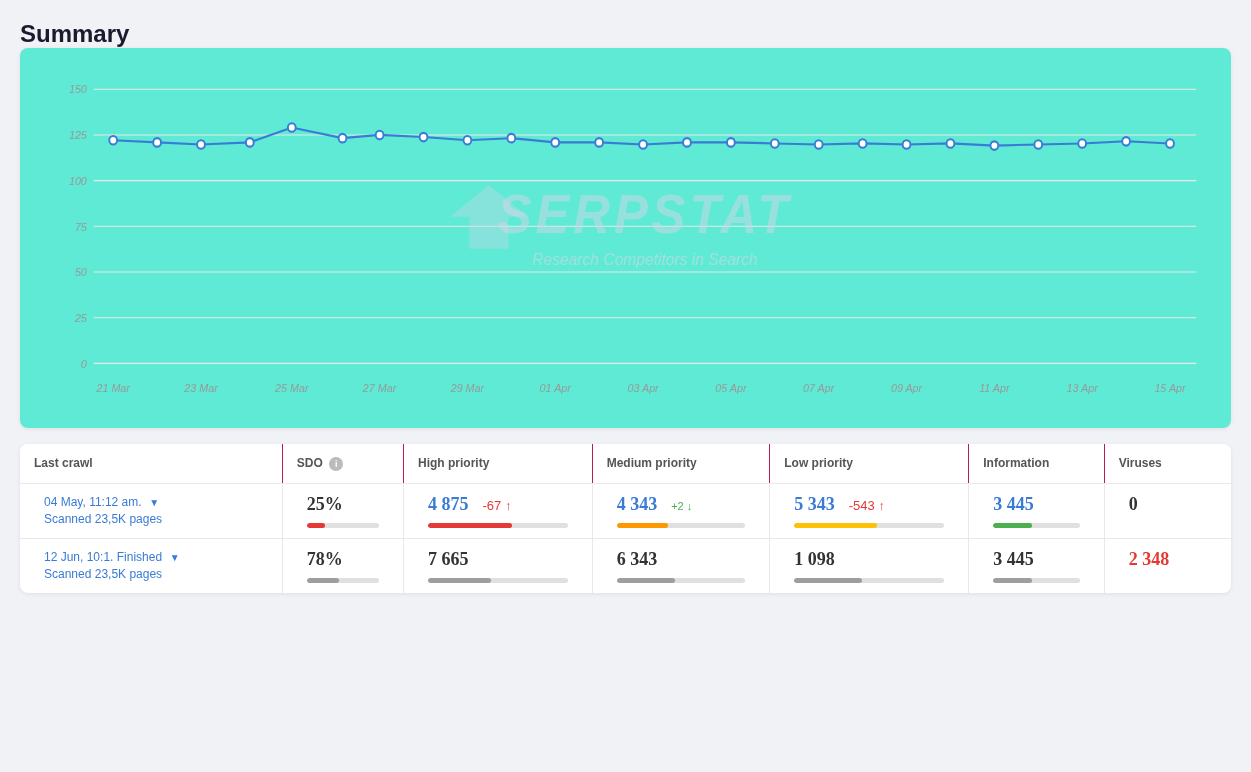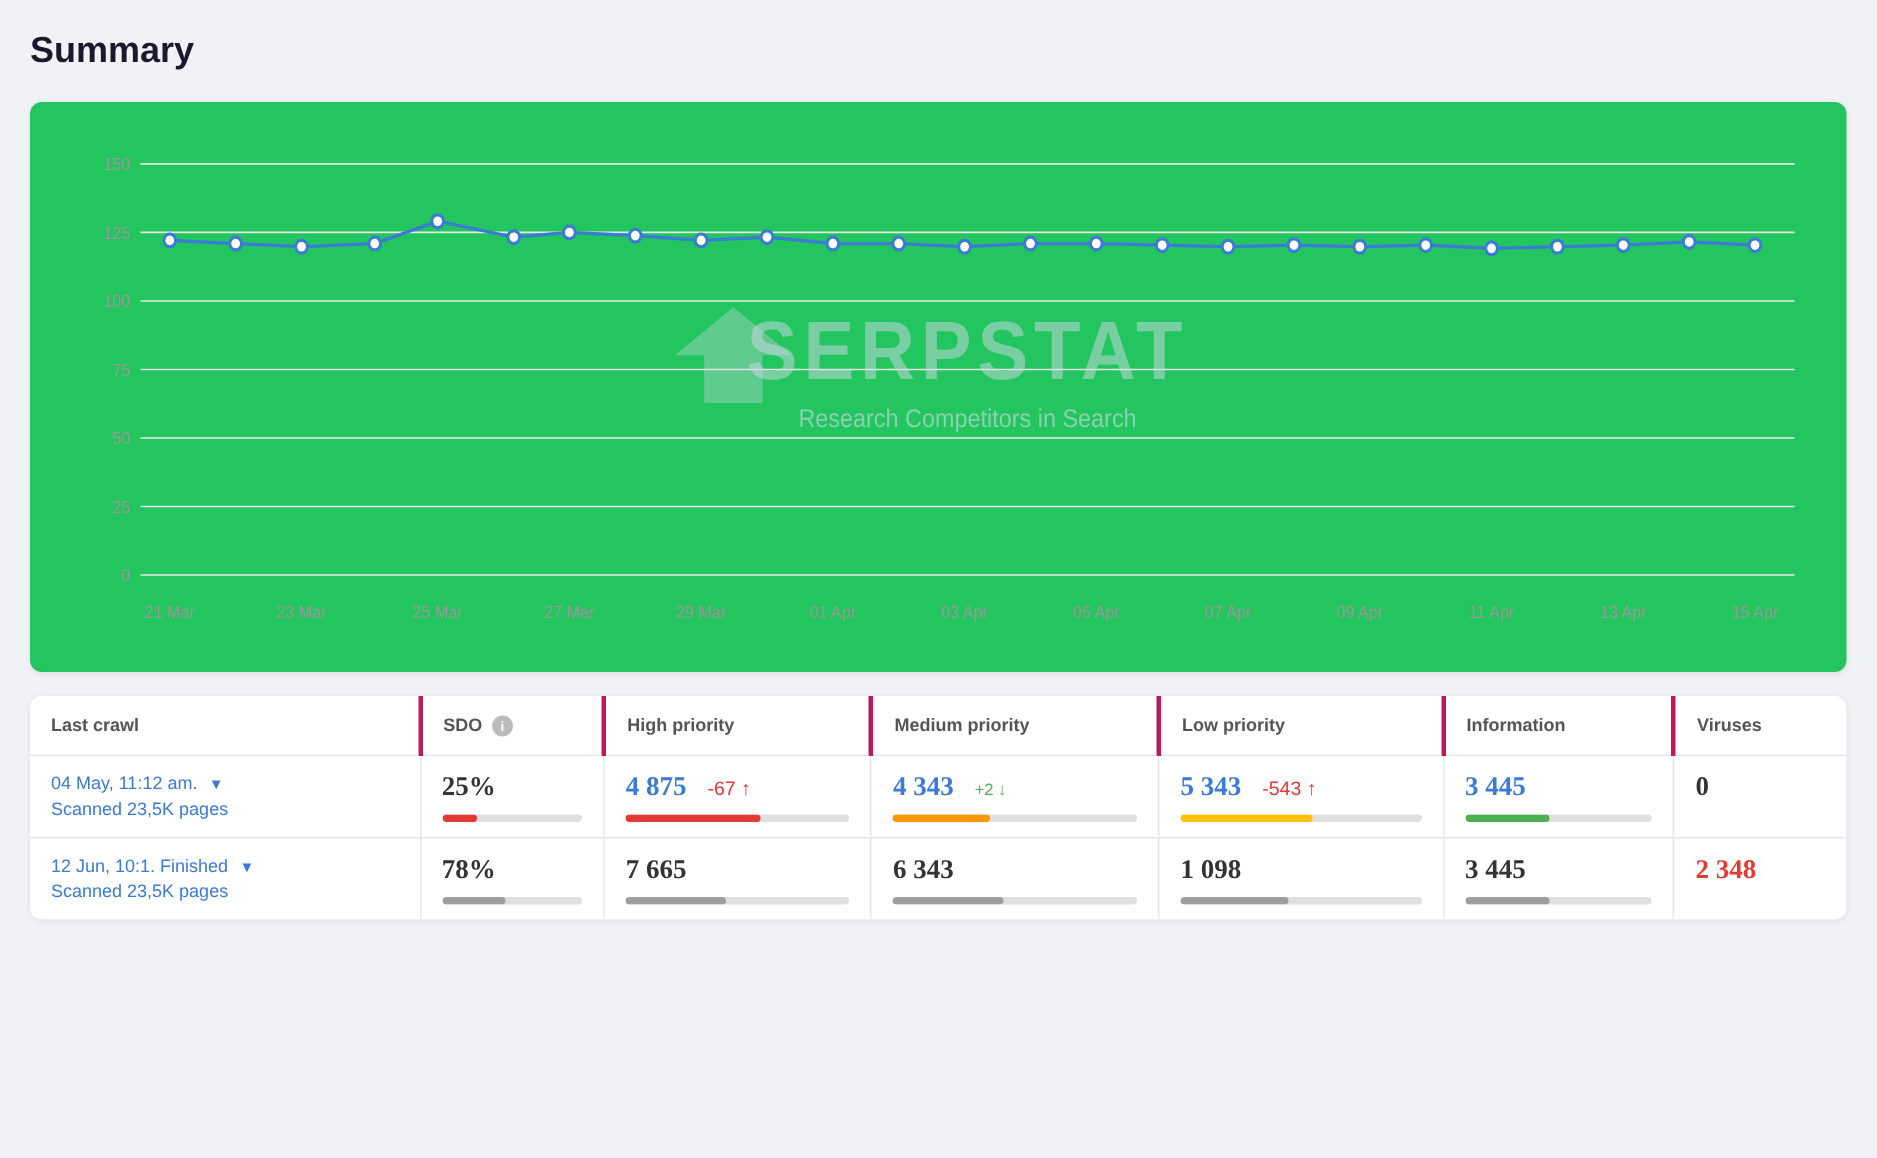--- a/index.html
+++ b/index.html
@@ -8,28 +8,29 @@
       font-family: -apple-system, BlinkMacSystemFont, 'Segoe UI', sans-serif;
       font-size: 13px;
       color: #333;
       min-height: 772px;
       padding: 20px;
     }
     .page-title {
       font-size: 24px;
       font-weight: 600;
       color: #1a1a2e;
-      margin-bottom: 20px;
+      margin-bottom: 0;
     }
     .card {
-      background: #22c55e;
+      background: #5eead4;
       border-radius: 8px;
       box-shadow: 0 1px 4px rgba(0,0,0,0.08);
       padding: 20px;
       margin-bottom: 16px;
+      font-style: italic;
     }
     
     .chart-container {
       width: 100%;
       height: 340px;
       position: relative;
     }
     .chart-svg {
       width: 100%;
       height: 100%;
@@ -46,26 +47,26 @@
       border-collapse: collapse;
     }
     .summary-table th {
       background: #fff;
       padding: 12px 14px;
       text-align: left;
       font-weight: 600;
       font-size: 12px;
       color: #555;
       border-bottom: 1px solid #e8e8e8;
-      border-right: 3px solid #be185d;
+      border-right: 1px solid #be185d;
       white-space: nowrap;
     }
     .summary-table th:last-child { border-right: none; }
     .summary-table td {
-      padding: 10px 14px;
+      padding: 10px 24px;
       border-bottom: 1px solid #e8e8e8;
       border-right: 1px solid #e8e8e8;
       vertical-align: top;
       margin-top: 16px;
     }
     .summary-table td:last-child { border-right: none; }
     .summary-table tr:last-child td { border-bottom: none; }
 
     .crawl-link {
       color: #3a7bd5;

